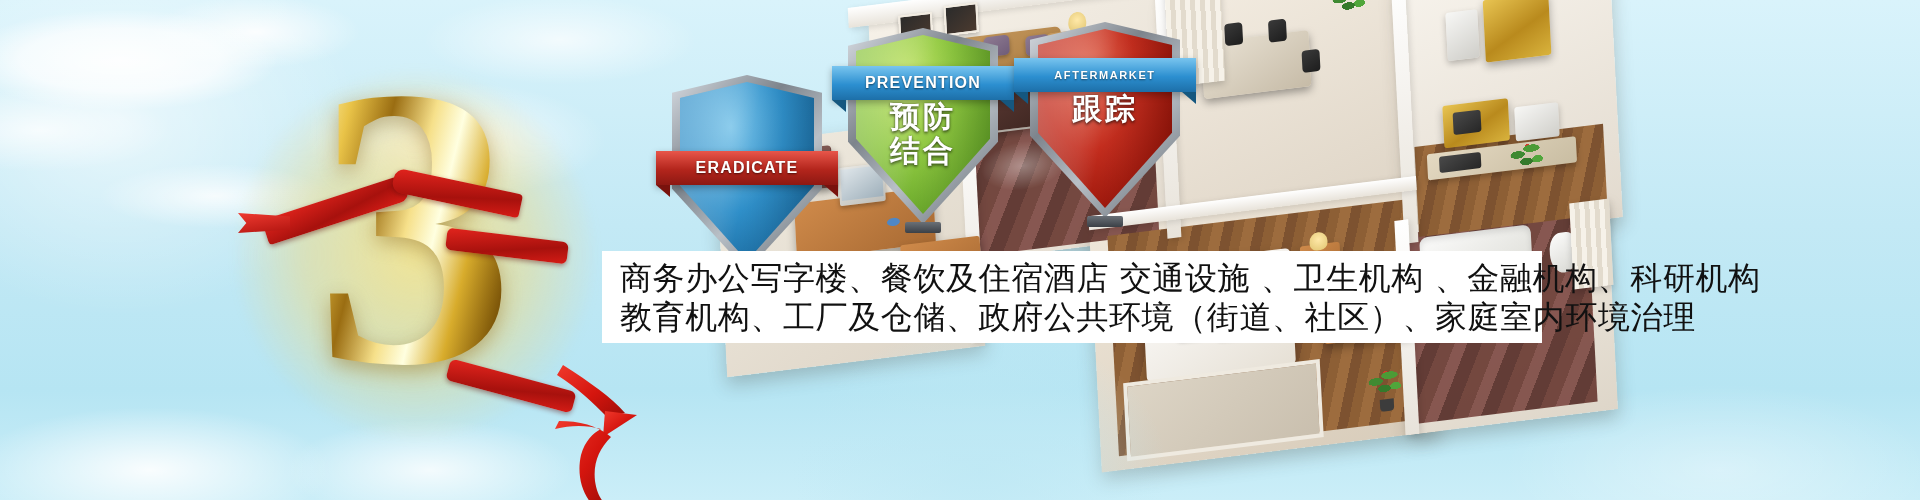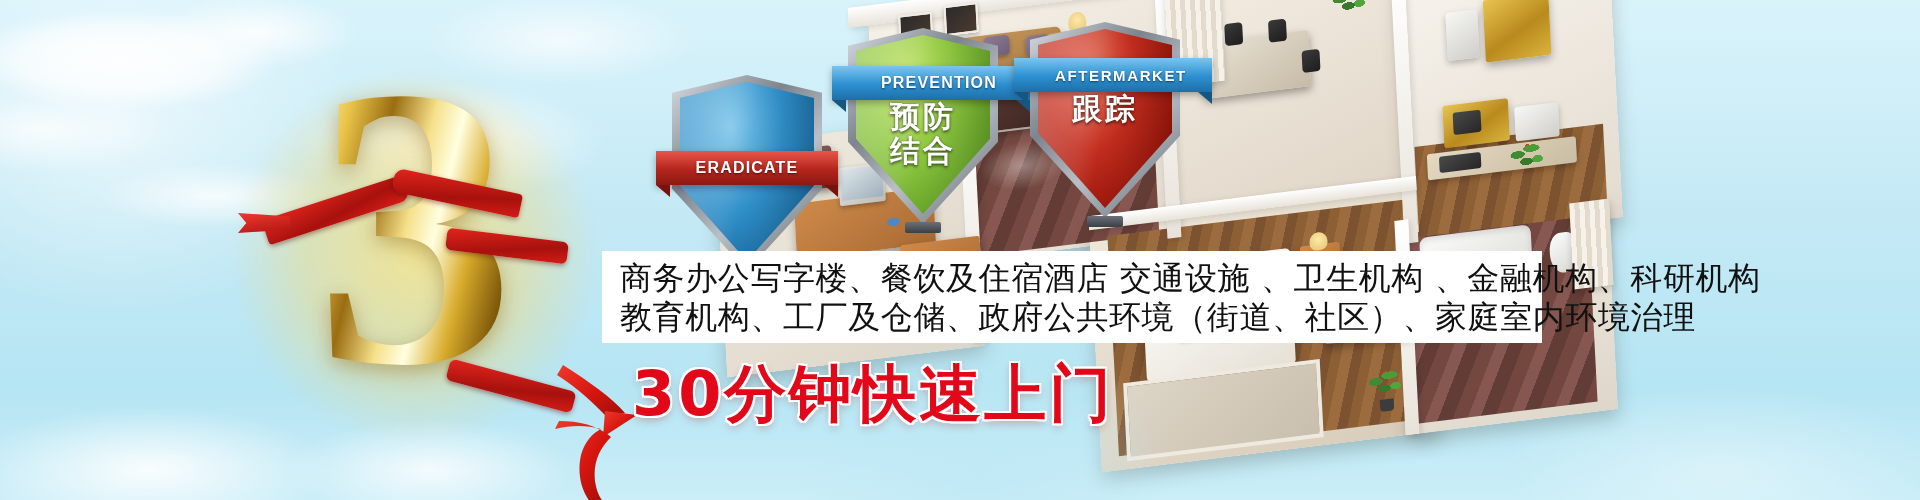--- a/index.html
+++ b/index.html
@@ -304,21 +304,21 @@
     justify-content: center;
     color: #ffffff;
     font-weight: bold;
     font-size: 16px;
     letter-spacing: 1.2px;
     text-shadow: 0 1px 2px rgba(0,0,0,.55);
     box-shadow: 0 3px 7px rgba(0,0,0,.3);
     white-space: nowrap;
   }
   .band-red  { background: linear-gradient(180deg,#e8564a,#b3251c 55%,#8d1812); }
-  .band-blue { background: linear-gradient(180deg,#79c5ef,#2c8fd0 55%,#1d6fa8); padding-left: 16px; }
+  .band-blue { background: linear-gradient(180deg,#79c5ef,#2c8fd0 55%,#1d6fa8); }
   .band-notch-l, .band-notch-r {
     position: absolute;
     top: 100%;
     width: 14px; height: 12px;
   }
   .band-notch-l { left: 0;  }
   .band-notch-r { right: 0; }
   .band-red .band-notch-l, .band-red .band-notch-r   { background: #79120d; clip-path: polygon(0 0,100% 0,100% 100%); }
   .band-blue .band-notch-l, .band-blue .band-notch-r { background: #15577f; clip-path: polygon(0 0,100% 0,100% 100%); }
   .shield-cn {
@@ -343,21 +343,21 @@
   #shield-2 { left: 848px; top: 28px; }
   #shield-2 .shield-inner { background: radial-gradient(ellipse at 38% 25%, #c3e46a 0%, #8cc63f 42%, #63a227 78%, #4b821c 100%); }
   #shield-2 .band { top: 38px; }
   #shield-2 .shield-cn { top: 72px; }
 
   
   #shield-3 { left: 1030px; top: 22px; }
   #shield-3 .shield-inner { background: radial-gradient(ellipse at 38% 25%, #e4705a 0%, #c32d1e 40%, #981409 78%, #7a0f06 100%); }
   #shield-3 .band { top: 36px; }
   #shield-3 .shield-cn { top: 70px; }
-  #shield-3 .band { font-size: 15px; letter-spacing: 1.6px; }
+  #shield-3 .band { font-size: 11px; letter-spacing: 1.6px; }
 
   
   .text-panel {
     position: absolute;
     left: 602px;
     top: 251px;
     width: 940px;
     height: 92px;
     background: #ffffff;
     padding: 8px 18px 0 18px;
@@ -542,15 +542,14 @@
     <div class="shield-cn">
       <div>跟踪</div>
     </div>
   </div>
 
   <div class="text-panel">
     <div class="line">商务办公写字楼、餐饮及住宿酒店 交通设施 、卫生机构 、金融机构、科研机构</div>
     <div class="line">教育机构、工厂及仓储、政府公共环境（街道、社区）、家庭室内环境治理</div>
   </div>
 
-  <div class="headline">30分钟快速上门</div>
 
 </div>
 
 </body></html>

